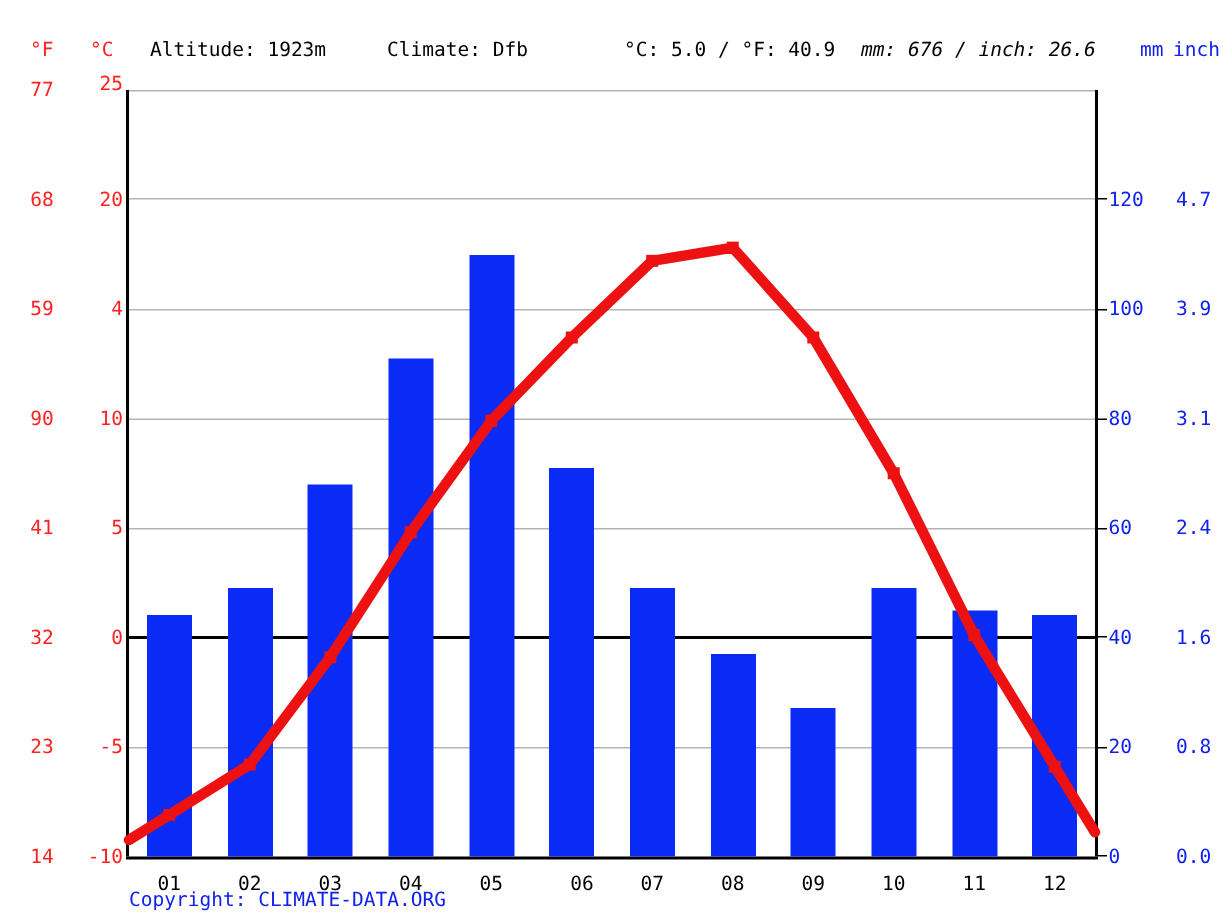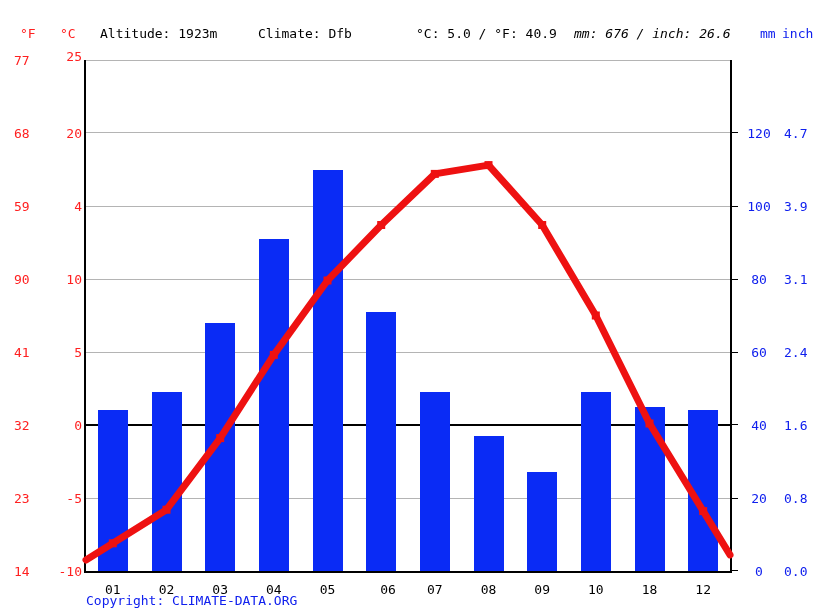--- a/index.html
+++ b/index.html
@@ -40,23 +40,23 @@
   .hdr-mm     { position: absolute; left: 737px; color: #1020ee; margin-left: 23px; }
   .hdr-inch   { position: absolute; left: 782px; color: #1020ee; }
 
   
   .ax-label {
     position: absolute;
     font-size: 13px;
     line-height: 13px;
     white-space: nowrap;
   }
-  .ax-left-f  { color: #ff2020; text-align: left; width: 28px; left: 14px; }
+  .ax-left-f  { color: #ff2020; text-align: center; width: 28px; left: 14px; }
   .ax-left-c  { color: #ff2020; text-align: right; width: 28px; left: 54px; }
-  .ax-right-mm   { color: #1020ee; text-align: center; width: 40px; left: 739px; }
+  .ax-right-mm   { color: #1020ee; text-align: left; width: 40px; left: 739px; }
   .ax-right-inch { color: #1020ee; text-align: left; width: 40px; left: 784px; }
 
   .x-label {
     position: absolute;
     font-size: 13px;
     line-height: 13px;
     color: #000000;
     text-align: center;
     width: 40px;
     top: 583px;
@@ -245,18 +245,18 @@
       <span class="x-label" style="left: 92.8333px;">01</span>
       <span class="x-label" style="left: 146.5px;">02</span>
       <span class="x-label" style="left: 200.167px;">03</span>
       <span class="x-label" style="left: 253.833px;">04</span>
       <span class="x-label" style="left: 307.5px;">05</span>
       <span class="x-label" style="left: 368px;">06</span>
       <span class="x-label" style="left: 414.833px;">07</span>
       <span class="x-label" style="left: 468.5px;">08</span>
       <span class="x-label" style="left: 522.167px;">09</span>
       <span class="x-label" style="left: 575.833px;">10</span>
-      <span class="x-label" style="left: 629.5px;">18</span>
+      <span class="x-label" style="left: 629.5px;">11</span>
       <span class="x-label" style="left: 683.167px;">12</span>
     </div>
 
   <div class="copyright">Copyright: CLIMATE-DATA.ORG</div>
 </div>
 
 </body></html>

